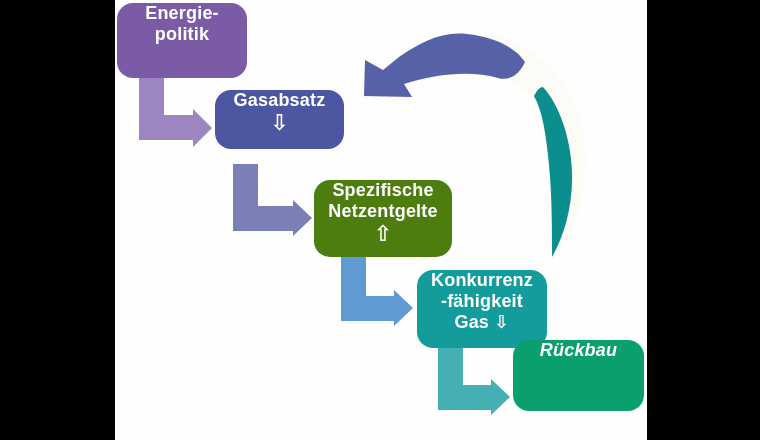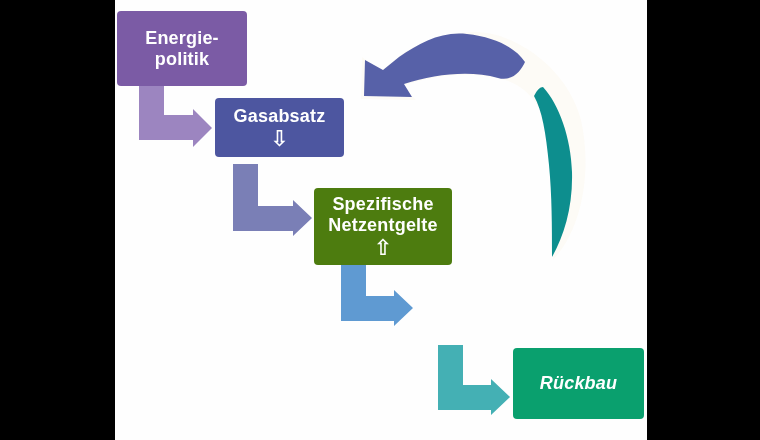--- a/index.html
+++ b/index.html
@@ -1,22 +1,22 @@
 <!DOCTYPE html>
 <html><head>
 <meta charset="utf-8">
 <style>
   html,body{margin:0;padding:0;background:#000;}
   .stage{position:relative;width:760px;height:440px;overflow:hidden;
          font-family:"Liberation Sans","DejaVu Sans",sans-serif;}
   .canvas{position:absolute;left:115px;top:0;width:532px;height:440px;}
   .layer{position:absolute;left:0;top:0;width:760px;height:440px;}
-  .box{position:absolute;border-radius:4px;display:flex;flex-direction:column;
-       justify-content:center;align-items:center;color:#fff;font-weight:bold;
-       font-size:18px;line-height:21px;text-align:center;letter-spacing:0.2px;margin-top:8px;}
+  .box{position:absolute;border-radius:16px;display:flex;flex-direction:column;
+       justify-content:flex-start;align-items:center;color:#fff;font-weight:bold;
+       font-size:18px;line-height:21px;text-align:center;letter-spacing:0.2px;}
   .box .glyph{font-family:"DejaVu Sans",sans-serif;font-size:22px;line-height:23px;font-weight:bold;}
   .b1{left:117px;top:3px;width:130px;height:75px;}
   .b2{left:215px;top:90px;width:129px;height:59px;}
   .b3{left:314px;top:180px;width:138px;height:77px;}
   .b4{left:417px;top:270px;width:130px;height:78px;}
   .b5{left:513px;top:340px;width:131px;height:71px;font-style:italic;}
 </style>
 </head>
 <body>
 
@@ -64,17 +64,22 @@
     <div>Gasabsatz</div>
     <div class="glyph">⇩</div>
   </div>
 
   <div class="box b3" style="background-color: #4d7c0f;">
     <div>Spezifische</div>
     <div>Netzentgelte</div>
     <div class="glyph">⇧</div>
   </div>
 
+  <div class="box b4" style="background-color: rgb(20, 156, 156);">
+    <div>Konkurrenz</div>
+    <div>-fähigkeit</div>
+    <div>Gas ⇩</div>
+  </div>
 
   <div class="box b5" style="background-color: rgb(10, 160, 110);">
     <div>Rückbau</div>
   </div>
 </div>
 
 </body></html>

